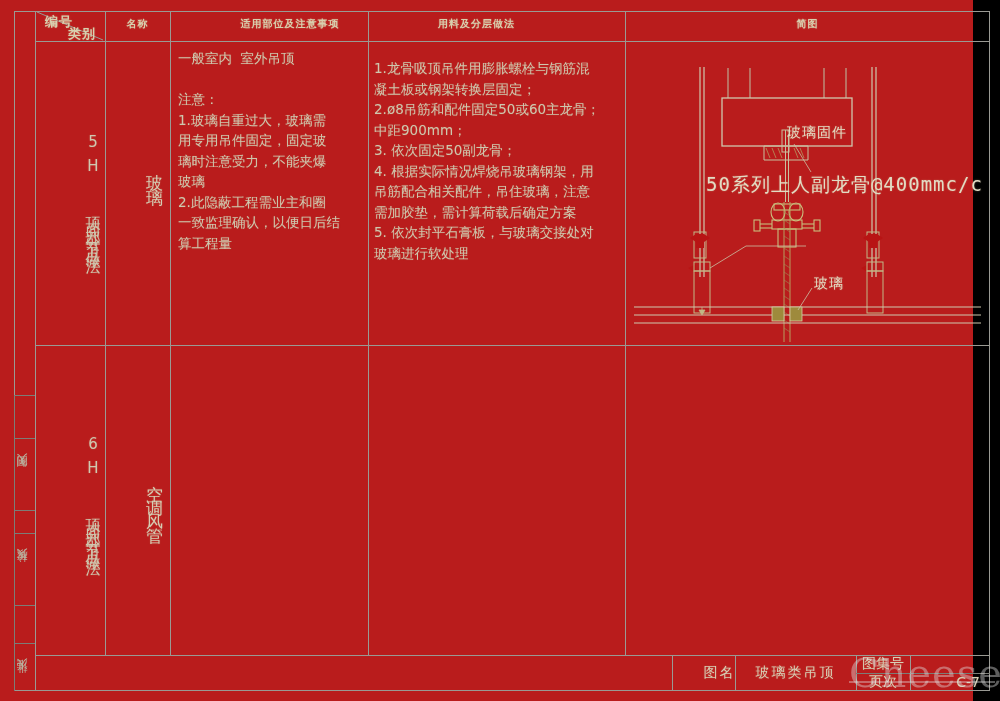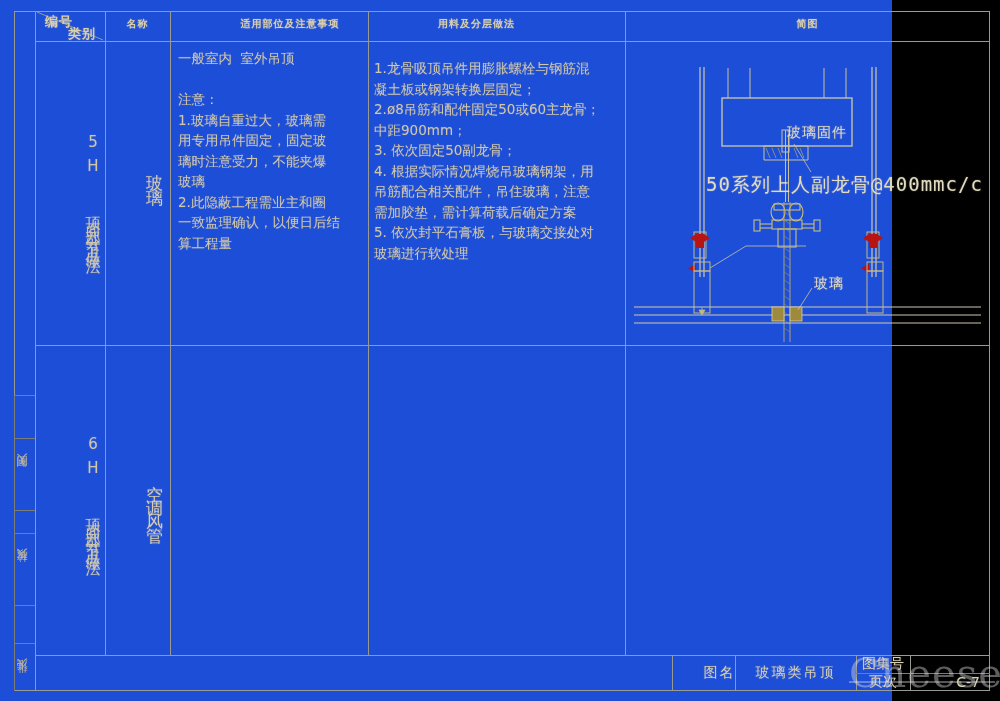--- a/index.html
+++ b/index.html
@@ -2,21 +2,21 @@
 <html><head>
 <meta charset="utf-8">
 <style>
   * { box-sizing: border-box; margin: 0; padding: 0; }
   html, body {
     width: 1000px; height: 701px;
     background: #000;
     font-family: "DejaVu Sans", "Liberation Sans", sans-serif;
     overflow: hidden;
   }
-  #root { position: relative; width: 892px; height: 701px; background: #1d4ed8; }
+  #root { position: relative; width: 973px; height: 701px; background: #b91c1c; }
 
   
   .hline { position: absolute; background: #9a9a94; height: 1px; }
   .vline { position: absolute; background: #9a9a94; width: 1px; }
   .hline.thin { background: #7d7d77; }
   .vline.thin { background: #7d7d77; }
 
   
   .hdr {
     position: absolute;

